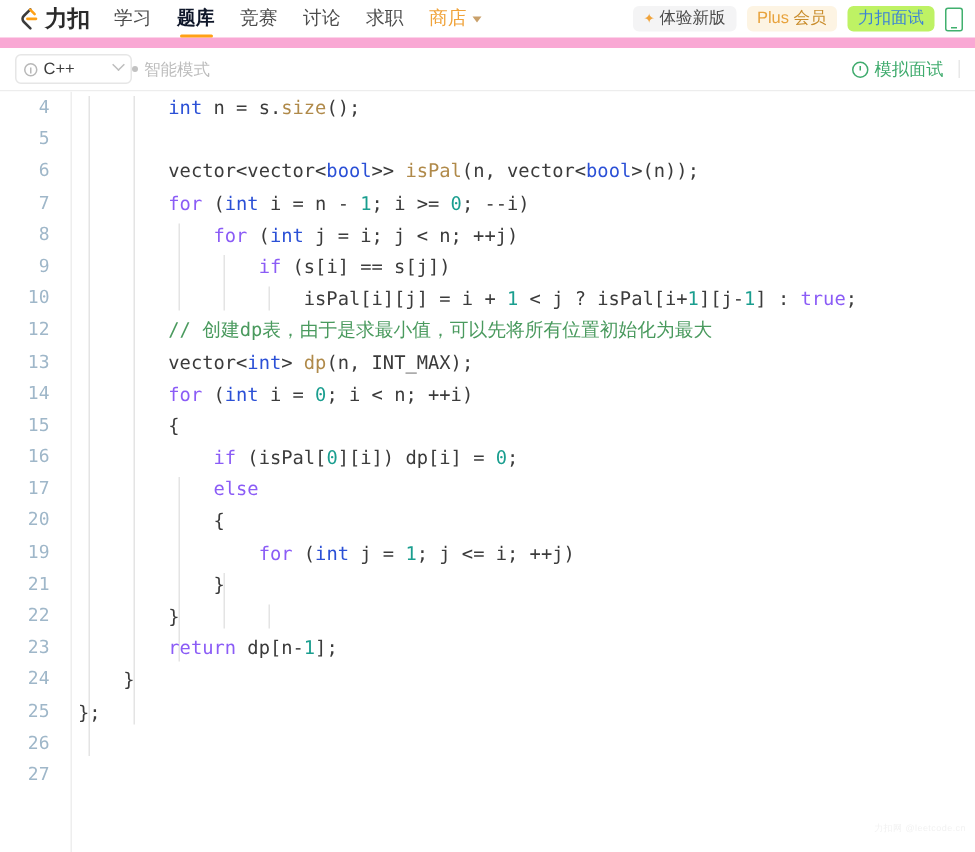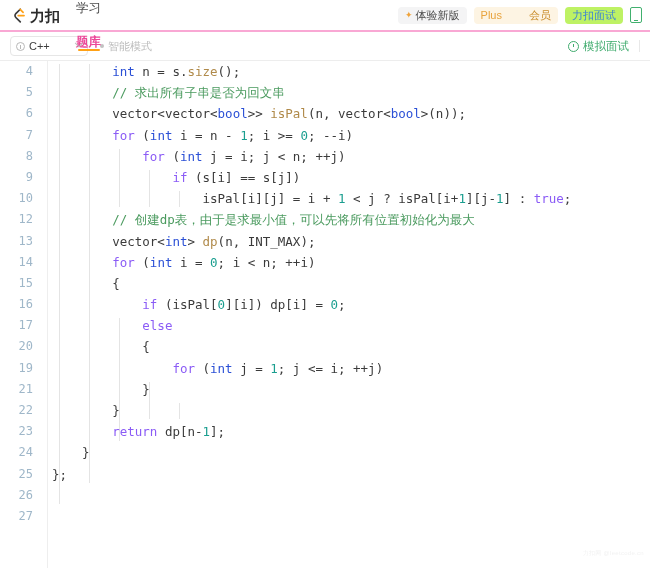--- a/index.html
+++ b/index.html
@@ -10,21 +10,21 @@
     overflow: hidden;
   }
 
   
   .navbar {
     height: 32px;
     display: flex;
     align-items: center;
     padding: 0 8px 0 10px;
     background: #ffffff;
-    border-bottom: 2px solid #f9a8d4;
+    border-bottom: 7px solid #f9a8d4;
     position: relative;
   }
   .brand {
     display: flex;
     align-items: center;
     gap: 3px;
     margin-right: 16px;
     flex-shrink: 0;
   }
   .brand-mark {
@@ -33,36 +33,35 @@
   }
   .brand-text {
     font-size: 15px;
     font-weight: bold;
     color: #2b2b2b;
     letter-spacing: 0px;
     line-height: 1;
   }
   .nav-links {
     display: flex;
-    align-items: flex-start;
+    align-items: flex-end;
     gap: 17px;
     height: 100%;
-    flex-direction: column;
   }
   .nav-item {
     font-size: 12.5px;
     color: #4d4d4d;
     height: 100%;
     display: flex;
     align-items: center;
     position: relative;
     cursor: pointer;
     white-space: nowrap;
   }
-  .nav-item.active { color: #ec4899; font-weight: 600; }
+  .nav-item.active { color: #0f172a; font-weight: 600; }
   .nav-item.active::after {
     content: "";
     position: absolute;
     left: 50%; transform: translateX(-50%);
     bottom: 0;
     width: 22px; height: 2px;
     background: #ffa116;
     border-radius: 1px;
   }
   .nav-item.shop { color: #f0a33a; display: flex; gap: 4px; align-items: center; }
@@ -86,21 +85,21 @@
     white-space: nowrap;
     cursor: pointer;
     display: flex;
     align-items: center;
     gap: 3px;
     line-height: 1;
   }
   .pill-new { background: #f4f4f5; color: #4b4b4b; }
   .pill-plus { background: #fdf4e3; }
   .pill-plus .p1 { color: #e8a33d; font-weight: normal; }
-  .pill-plus .p2 { color: #c98c2b; margin-left: 24px; }
+  .pill-plus .p2 { color: #c98c2b; }
   .pill-interview { background: #bef264; color: #3b82d6; }
   .spark {
     color: #f0a33a;
     font-size: 9px;
   }
   .phone-icon {
     width: 12px; height: 16px;
     border: 1.5px solid #41b06e;
     border-radius: 2px;
     position: relative;
@@ -156,21 +155,21 @@
     width: 6px; height: 6px;
     border-right: 1.2px solid #bdbdbd;
     border-bottom: 1.2px solid #bdbdbd;
     transform: rotate(45deg) translate(-2px,-2px);
     flex-shrink: 0;
   }
   .smart-mode {
     display: flex;
     align-items: center;
     gap: 4px;
-    margin-left: 12px;
+    margin-left: 0;
     cursor: pointer;
   }
   .smart-dot {
     width: 4px; height: 4px;
     border-radius: 50%;
     background: #c2c2c2;
   }
   .smart-text { font-size: 11px; color: #bdbdbd; }
   .toolbar-right {
     margin-left: auto;
@@ -356,21 +355,21 @@
       <div class="guide" style="left: 30.08px; top: 3px; height: 419px;"></div>
       <div class="guide" style="left: 60.16px; top: 87.8px; height: 58.6px;"></div>
       <div class="guide" style="left: 60.16px; top: 257.4px; height: 122.2px;"></div>
       <div class="guide" style="left: 90.24px; top: 109px; height: 37.4px;"></div>
       <div class="guide" style="left: 90.24px; top: 321px; height: 37.4px;"></div>
       <div class="guide" style="left: 120.32px; top: 130.2px; height: 16.2px;"></div>
       <div class="guide" style="left: 120.32px; top: 342.2px; height: 16.2px;"></div>
     </div>
   <div class="code-area" id="code-area">
       <div class="code-row"><span class="lineno">4</span><span class="codetext"><span class="pl">        </span><span class="ty">int</span><span class="pl"> n = s.</span><span class="fn">size</span><span class="pl">();</span></span></div>
-      <div class="code-row"><span class="lineno">5</span><span class="codetext"><span class="pl">        </span><span class="cm">// 求出所有子串是否为回文串</span></span></div>
+      <div class="code-row"><span class="lineno">5</span><span class="codetext"><span class="pl">        </span></span></div>
       <div class="code-row"><span class="lineno">6</span><span class="codetext"><span class="pl">        </span><span class="pl">vector&lt;vector&lt;</span><span class="ty">bool</span><span class="pl">&gt;&gt; </span><span class="fn">isPal</span><span class="pl">(n, vector&lt;</span><span class="ty">bool</span><span class="pl">&gt;(n));</span></span></div>
       <div class="code-row"><span class="lineno">7</span><span class="codetext"><span class="pl">        </span><span class="k">for</span><span class="pl"> (</span><span class="ty">int</span><span class="pl"> i = n - </span><span class="num">1</span><span class="pl">; i &gt;= </span><span class="num">0</span><span class="pl">; --i)</span></span></div>
       <div class="code-row"><span class="lineno">8</span><span class="codetext"><span class="pl">            </span><span class="k">for</span><span class="pl"> (</span><span class="ty">int</span><span class="pl"> j = i; j &lt; n; ++j)</span></span></div>
       <div class="code-row"><span class="lineno">9</span><span class="codetext"><span class="pl">                </span><span class="k">if</span><span class="pl"> (s[i] == s[j])</span></span></div>
       <div class="code-row"><span class="lineno">10</span><span class="codetext"><span class="pl">                    </span><span class="pl">isPal[i][j] = i + </span><span class="num">1</span><span class="pl"> &lt; j ? isPal[i+</span><span class="num">1</span><span class="pl">][j-</span><span class="num">1</span><span class="pl">] : </span><span class="k">true</span><span class="pl">;</span></span></div>
       <div class="code-row"><span class="lineno">12</span><span class="codetext"><span class="pl">        </span><span class="cm">// 创建dp表，由于是求最小值，可以先将所有位置初始化为最大</span></span></div>
       <div class="code-row"><span class="lineno">13</span><span class="codetext"><span class="pl">        </span><span class="pl">vector&lt;</span><span class="ty">int</span><span class="pl">&gt; </span><span class="fn">dp</span><span class="pl">(n, INT_MAX);</span></span></div>
       <div class="code-row"><span class="lineno">14</span><span class="codetext"><span class="pl">        </span><span class="k">for</span><span class="pl"> (</span><span class="ty">int</span><span class="pl"> i = </span><span class="num">0</span><span class="pl">; i &lt; n; ++i)</span></span></div>
       <div class="code-row"><span class="lineno">15</span><span class="codetext"><span class="pl">        </span><span class="pl">{</span></span></div>
       <div class="code-row"><span class="lineno">16</span><span class="codetext"><span class="pl">            </span><span class="k">if</span><span class="pl"> (isPal[</span><span class="num">0</span><span class="pl">][i]) dp[i] = </span><span class="num">0</span><span class="pl">;</span></span></div>

